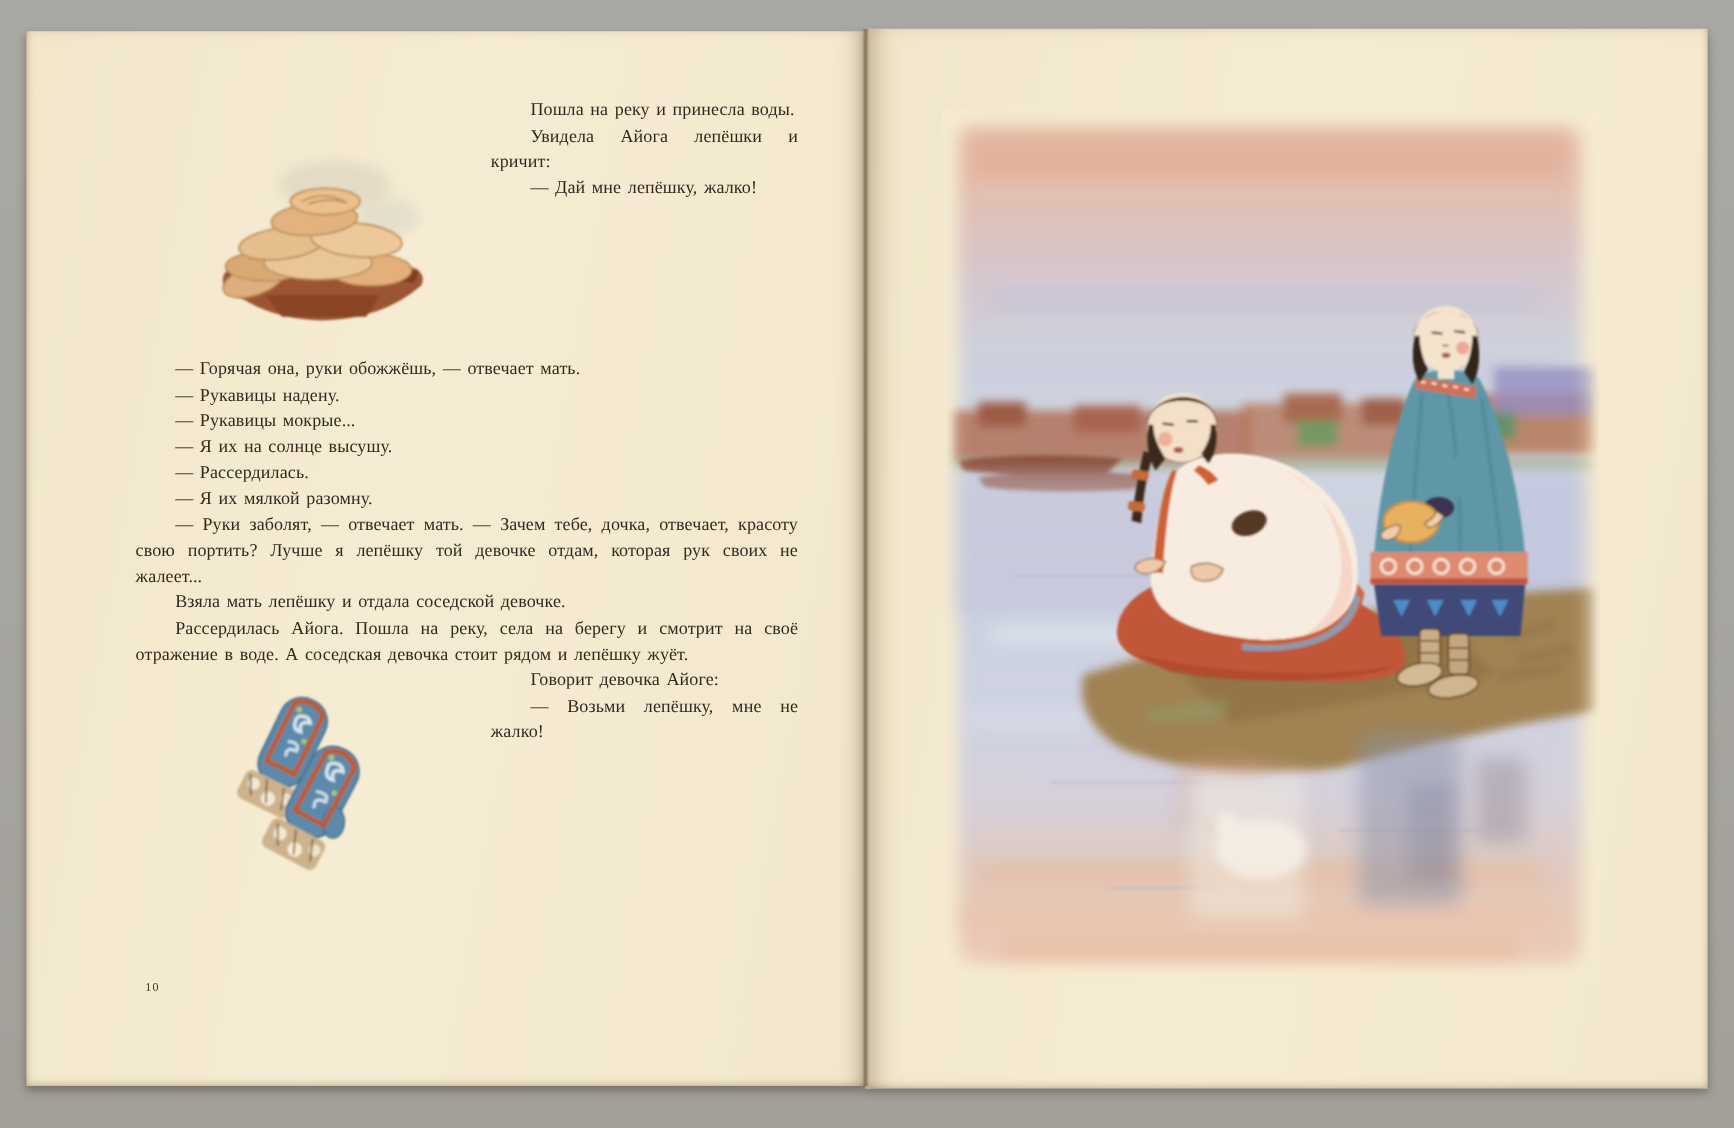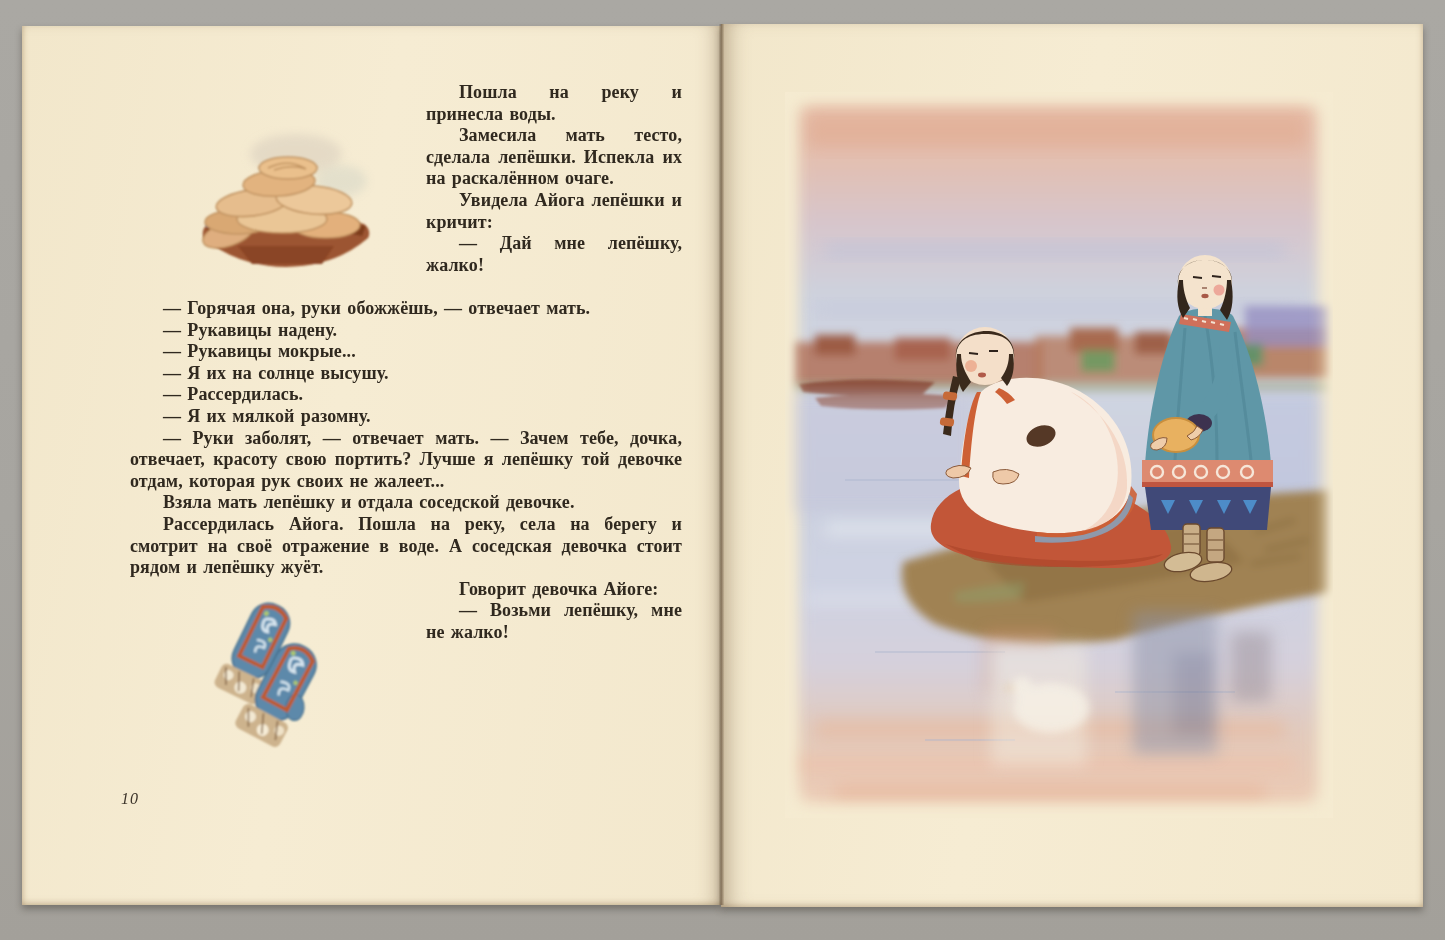--- a/index.html
+++ b/index.html
@@ -24,34 +24,34 @@
     box-shadow:inset 18px 0 22px -12px rgba(95,68,40,.42),
                inset -4px 0 6px -3px rgba(150,120,85,.30),
                inset 0 -4px 6px -3px rgba(150,120,80,.40),
                0 4px 7px rgba(45,40,32,.38);
   }
   .spine{
     position:absolute;left:719px;top:24px;width:5px;height:881px;
     background:linear-gradient(to right,rgba(110,85,55,.10),rgba(70,50,30,.45) 50%,rgba(110,85,55,.12));
   }
   .text-area{
-    position:absolute;left:108px;top:56px;width:552px;
-    font-size:18px;line-height:21.6px;color:#30291f;
-    text-align:justify;word-spacing:1.6px;letter-spacing:.1px;font-weight:bold;
+    position:absolute;left:91px;top:56px;width:552px;
+    font-size:15px;line-height:21.6px;color:#30291f;
+    text-align:justify;word-spacing:1.6px;letter-spacing:.1px;
   }
   .text-area p{margin:0;text-indent:33px;}
   .tblock{position:relative;}
   .tb-top{padding-left:296px;min-height:216px;}
   .tb-bottom{padding-left:296px;min-height:268px;}
   .fig{position:absolute;}
   .fig-plate{left:46px;top:44px;}
   .fig-mittens{left:72px;top:10px;}
   .pageno{
-    position:absolute;left:99px;top:764px;
-    font-size:16px;color:#3c342a;letter-spacing:1px;font-style:italic;
+    position:absolute;left:99px;top:792px;
+    font-size:10px;color:#3c342a;letter-spacing:1px;
   }
   .illus{position:absolute;left:64px;top:68px;}
 </style>
 </head>
 <body>
 
 <div class="stage">
 
   <div class="page page-left">
     <div class="text-area">
@@ -81,21 +81,20 @@
             <ellipse cx="150" cy="99" rx="34" ry="13" fill="#e3b07c"></ellipse>
             <ellipse cx="106" cy="93" rx="45" ry="14" fill="#eac696"></ellipse>
             <ellipse cx="76" cy="77" rx="36" ry="13" fill="#e6bd8d" transform="rotate(-7 76 77)"></ellipse>
             <ellipse cx="138" cy="74" rx="38" ry="14" fill="#ecc89a" transform="rotate(5 138 74)"></ellipse>
             <ellipse cx="103" cy="57" rx="36" ry="13" fill="#e2b37f" transform="rotate(-4 103 57)"></ellipse>
             <ellipse cx="112" cy="42" rx="29" ry="11" fill="#eac08c"></ellipse>
             <path d="M92 42 Q112 32 130 43 Q115 38 98 44" fill="none" stroke="#c29462"></path>
           </g>
         </svg>
         <p>Пошла на реку и принесла воды.</p>
-        <p>Замесила мать тесто, сделала лепёшки. Испекла их на раскалённом очаге.</p>
         <p>Увидела Айога лепёшки и кричит:</p>
         <p>— Дай мне лепёшку, жалко!</p>
       </div>
 
       <div class="tblock tb-middle">
         <p>— Горячая она, руки обожжёшь, — отвечает мать.</p>
         <p>— Рукавицы надену.</p>
         <p>— Рукавицы мокрые...</p>
         <p>— Я их на солнце высушу.</p>
         <p>— Рассердилась.</p>

